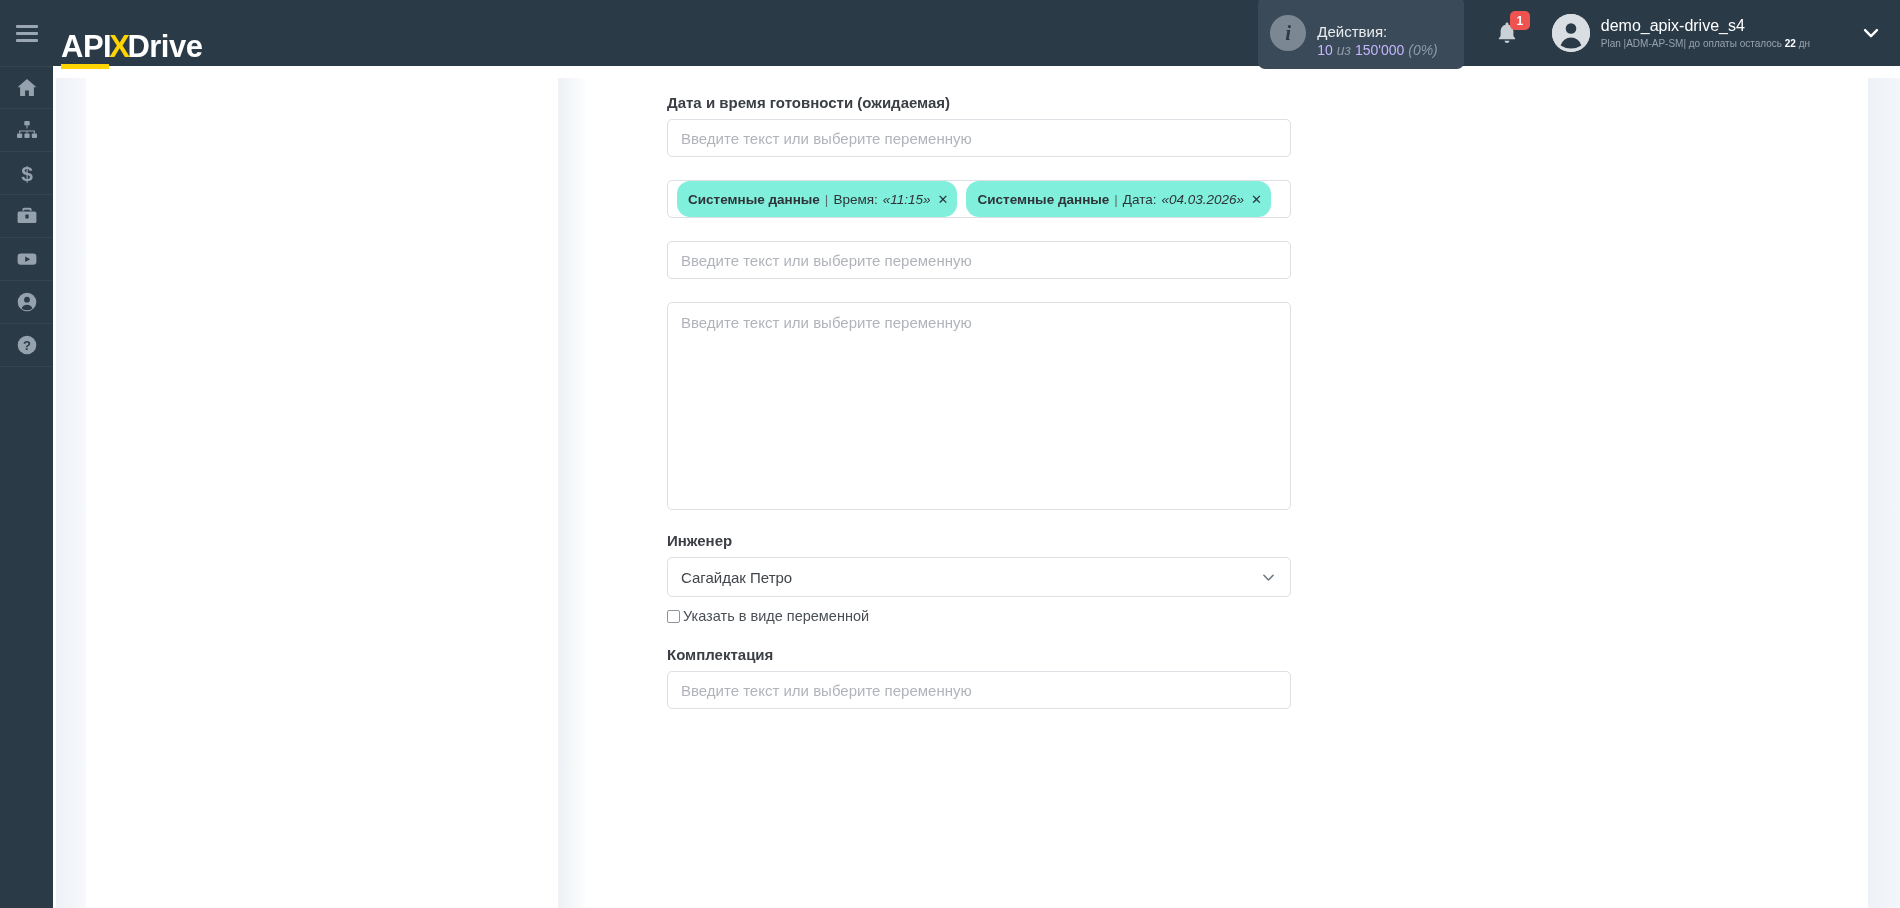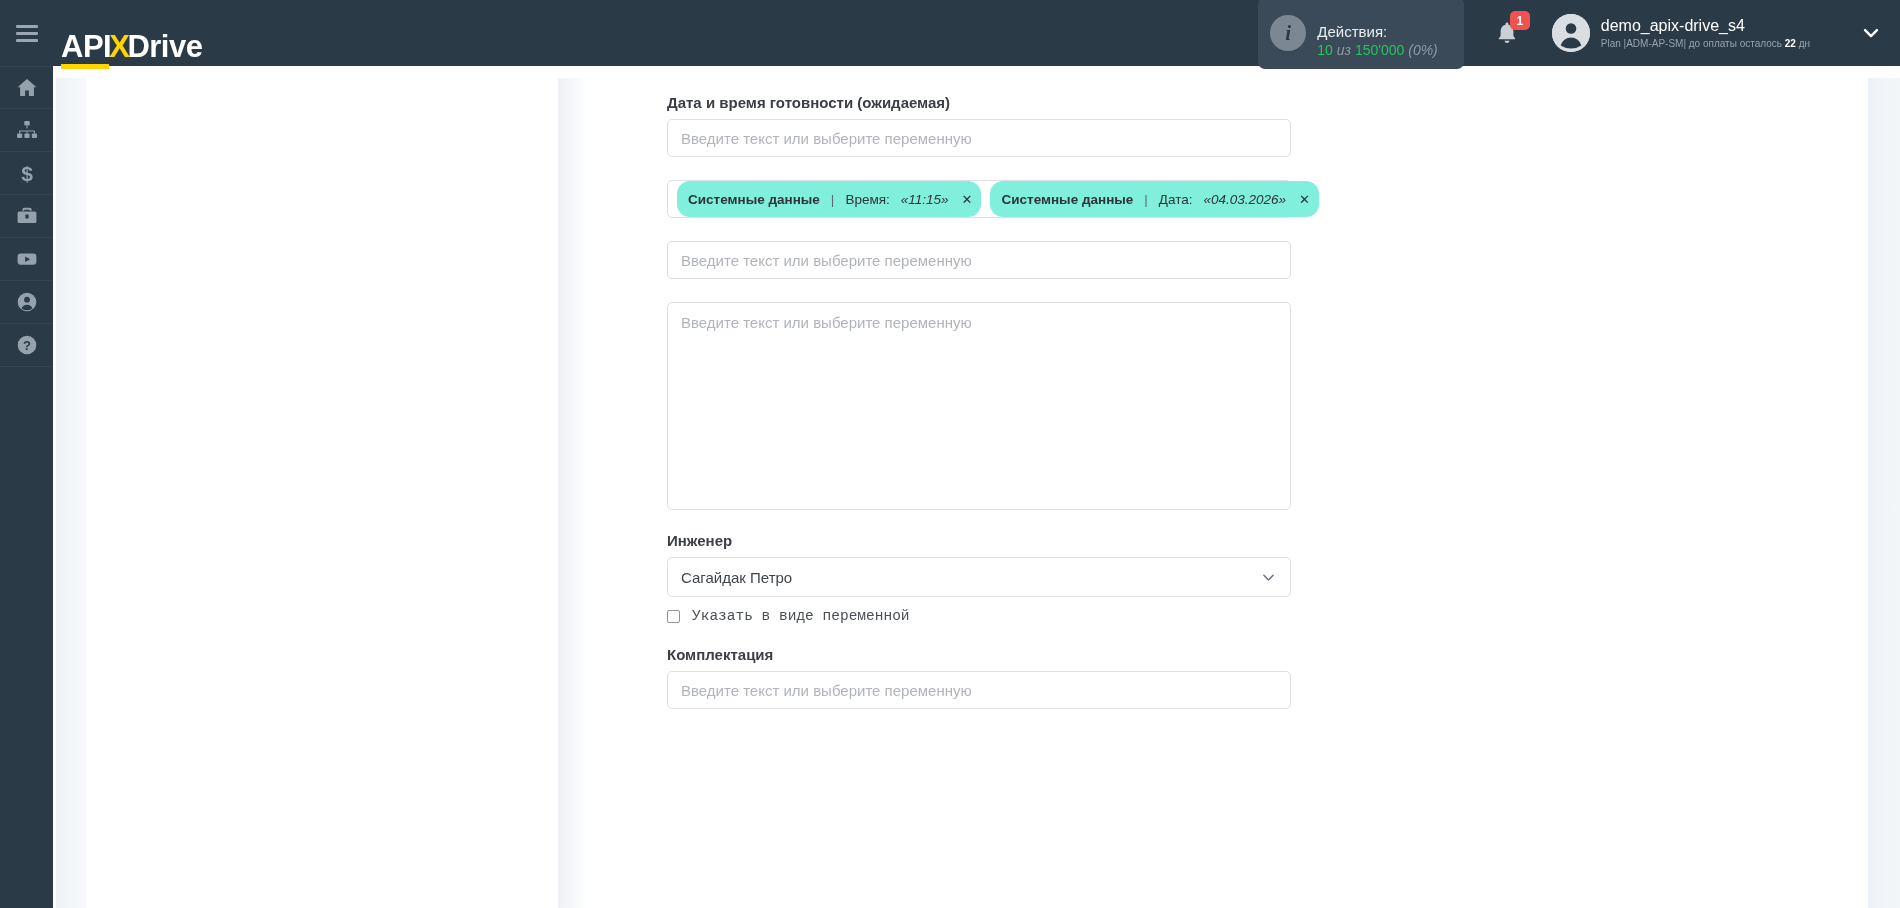--- a/index.html
+++ b/index.html
@@ -53,21 +53,21 @@
     width: 36px; height: 36px; border-radius: 50%;
     background: #7b8894; color: #2b3a47;
     display: flex; align-items: center; justify-content: center;
     font-size: 21px; font-weight: bold; font-style: italic;
     font-family: "Liberation Serif", serif;
     flex: 0 0 auto;
   }
   .actions-text { line-height: 1.28; margin-top: 16px; }
   .actions-title { color: #e9edf0; font-size: 15px; }
   .actions-sub { font-size: 14px; color: #8e9aa5; }
-  .actions-sub .num { color: #22c55e; }
+  .actions-sub .num { color: #c4b5fd; }
   .actions-sub .it { font-style: italic; }
 
   .bell-wrap { position: relative; width: 44px; height: 44px; margin-right: 18px; cursor: pointer; }
   .bell {
     position: absolute; left: 6px; top: 10px;
     width: 22px; height: 24px;
   }
   .badge {
     position: absolute; top: 0px; left: 20px;
     min-width: 20px; height: 19px; padding: 0 5px;
@@ -155,21 +155,21 @@
   
   .tag-input {
     width: 624px; min-height: 38px;
     border: 1px solid #dcdfe3; border-radius: 5px;
     background: #fff; display: flex; align-items: center;
     padding: 0 9px; gap: 9px; cursor: text;
   }
   .tag {
     background: #80efdc; border-radius: 13px;
     height: 36px; display: flex; align-items: center;
-    padding: 0 9px 0 11px; gap: 11px;
+    padding: 0 9px 0 11px; gap: 5px;
     font-size: 13.5px; color: #2f3338; white-space: nowrap;
   }
   .tag .t-src { font-weight: bold; }
   .tag .t-sep { color: #5c6a72; }
   .tag .t-val { font-style: italic; }
   .tag .t-x { font-weight: bold; cursor: pointer; margin-left: 2px; font-size: 13px; }
 
   .textarea {
     width: 624px; height: 208px;
     border: 1px solid #dcdfe3; border-radius: 5px;
@@ -180,22 +180,22 @@
   .select {
     width: 624px; height: 40px;
     border: 1px solid #dcdfe3; border-radius: 5px;
     background: #fff; display: flex; align-items: center;
     padding: 0 13px; font-size: 15px; color: #40454b;
     cursor: pointer; justify-content: space-between;
   }
   .select svg { flex: 0 0 auto; }
 
   .checkrow {
-    display: flex; align-items: center; gap: 12px;
-    margin-top: 11px; cursor: pointer; font-family: Liberation Mono, monospace;
+    display: flex; align-items: center; gap: 3px;
+    margin-top: 11px; cursor: pointer;
   }
   .checkbox {
     width: 13px; height: 13px; border: 1px solid #8e949c;
     border-radius: 2px; background: #fff; flex: 0 0 auto;
   }
   .checklabel { font-size: 14.5px; color: #4a4f55; }
 
   .gutter-right {
     position: absolute; left: 1812px; top: 0;
     width: 35px; height: 842px;

